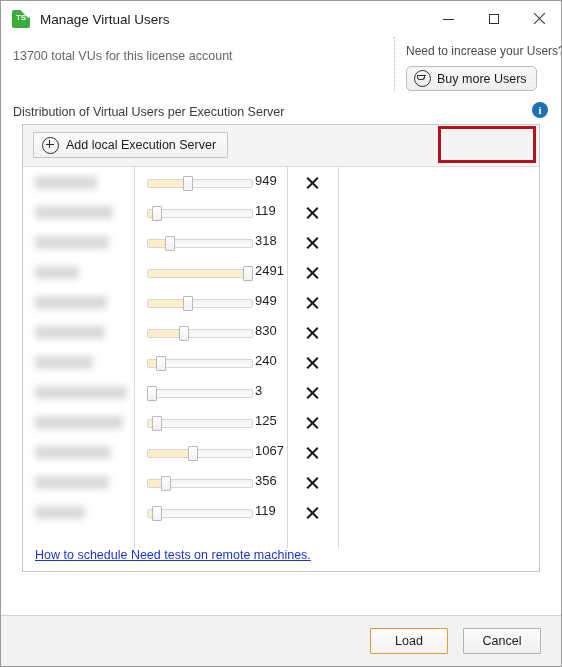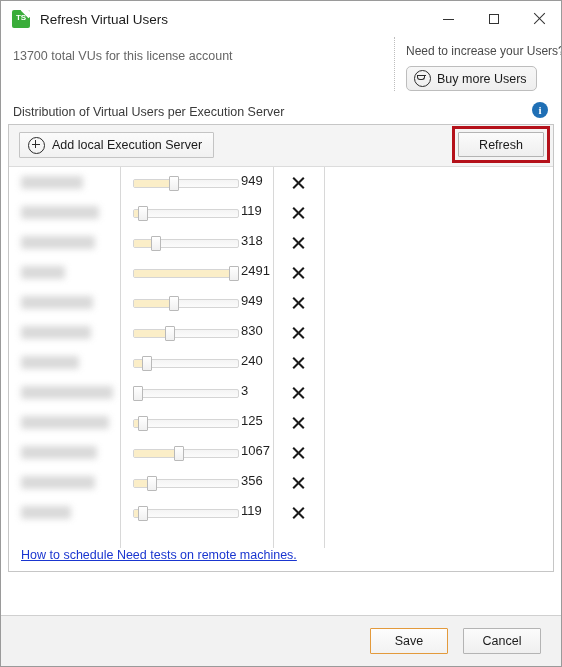--- a/index.html
+++ b/index.html
@@ -215,21 +215,21 @@
     font-weight: bold;
     font-family: "Liberation Serif", serif;
     display: flex;
     align-items: center;
     justify-content: center;
     line-height: 1;
   }
 
   .panel {
     position: relative;
-    margin: 0 7px;
+    margin: 0 21px;
     border: 1px solid #c6c6c6;
     background: #ffffff;
     height: 448px;
     box-sizing: border-box;
   }
   .toolbar {
     position: relative;
     height: 41px;
     background: #f4f4f4;
     border-bottom: 1px solid #dcdcdc;
@@ -451,21 +451,21 @@
 </style>
 </head>
 <body>
 
 <div class="window">
 
   <div class="titlebar">
     <div class="app-icon">
       <span>TS</span>
     </div>
-    <div class="title-text">Refresh Virtual Users</div>
+    <div class="title-text">Manage Virtual Users</div>
     <div class="win-controls">
       <div class="win-btn">
         <div class="glyph-min"></div>
       </div>
       <div class="win-btn">
         <div class="glyph-max"></div>
       </div>
       <div class="win-btn close">
         <div class="glyph-close"></div>
       </div>
@@ -493,23 +493,20 @@
   </div>
 
   <div class="panel">
 
     <div class="toolbar">
       <div class="add-btn">
         <span class="plus-icon"></span>
         <span>Add local Execution Server</span>
       </div>
       <div class="refresh-highlight"></div>
-      <div class="refresh-btn">
-        <span>Refresh</span>
-      </div>
     </div>
 
 
     <div class="table-body" id="table-body">
       <div class="vline vline-1"></div>
       <div class="vline vline-2"></div>
       <div class="vline vline-3"></div>
     <div class="row" style="top: 2px;">
           <div class="cell-name" style="width: 62px;"></div>
           <div class="cell-slider">
@@ -630,20 +627,20 @@
           <div class="cell-value">119</div>
           <div class="cell-delete"></div>
         </div>
       </div>
 
     <a class="panel-link" href="#">How to schedule Need tests on remote machines.</a>
   </div>
 
   <div class="footer">
     <div class="footer-btn btn-save">
-      <span>Save</span>
+      <span>Load</span>
     </div>
     <div class="footer-btn btn-cancel">
       <span>Cancel</span>
     </div>
   </div>
 
 </div>
 
 </body></html>

